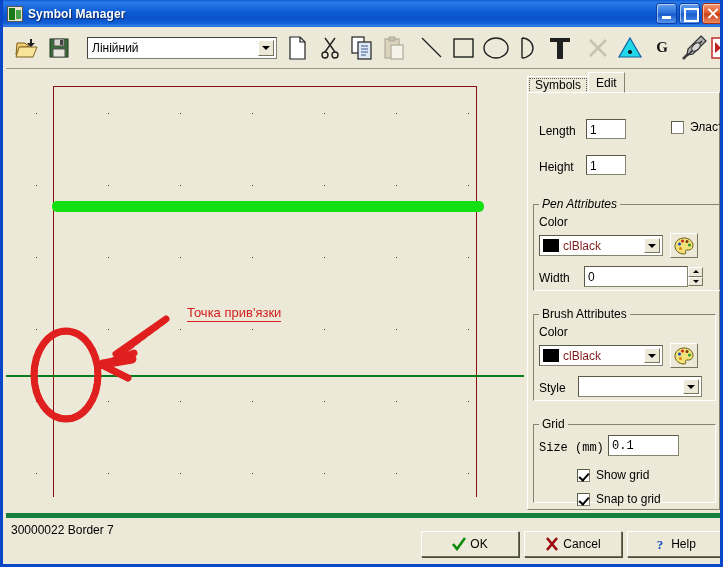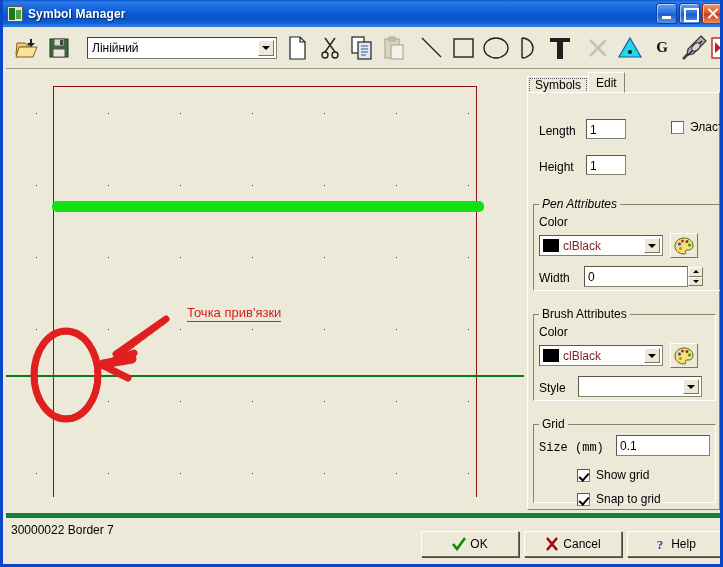--- a/index.html
+++ b/index.html
@@ -576,21 +576,21 @@
       <span class="lbl" style="left:11px; top:288px;">Style</span>
       <div class="combo" style="left:50px; top:283px; width:124px; height:21px;">
         <span style="padding-left:4px"></span>
         <span class="cbtn"></span>
       </div>
 
       <fieldset class="grp" style="left:5px; top:324px; width:183px; height:86px;">
         <legend>Grid</legend>
       </fieldset>
       <span class="lbl" style="left:11px; top:348px;font-family:Liberation Mono, monospace;">Size (mm)</span>
-      <div class="field" style="left:88px; top:342px; width:94px; height:21px;">
+      <div class="field" style="left:80px; top:342px; width:71px; height:21px;font-family:Liberation Mono, monospace;">
         <span>0.1</span>
       </div>
       <div class="cbx-row" style="left:13px; top:375px;">
         <span class="cbx on"></span>
         <span class="t">Show grid</span>
       </div>
       <div class="cbx-row" style="left:13px; top:399px;">
         <span class="cbx on"></span>
         <span class="t">Snap to grid</span>
       </div>

